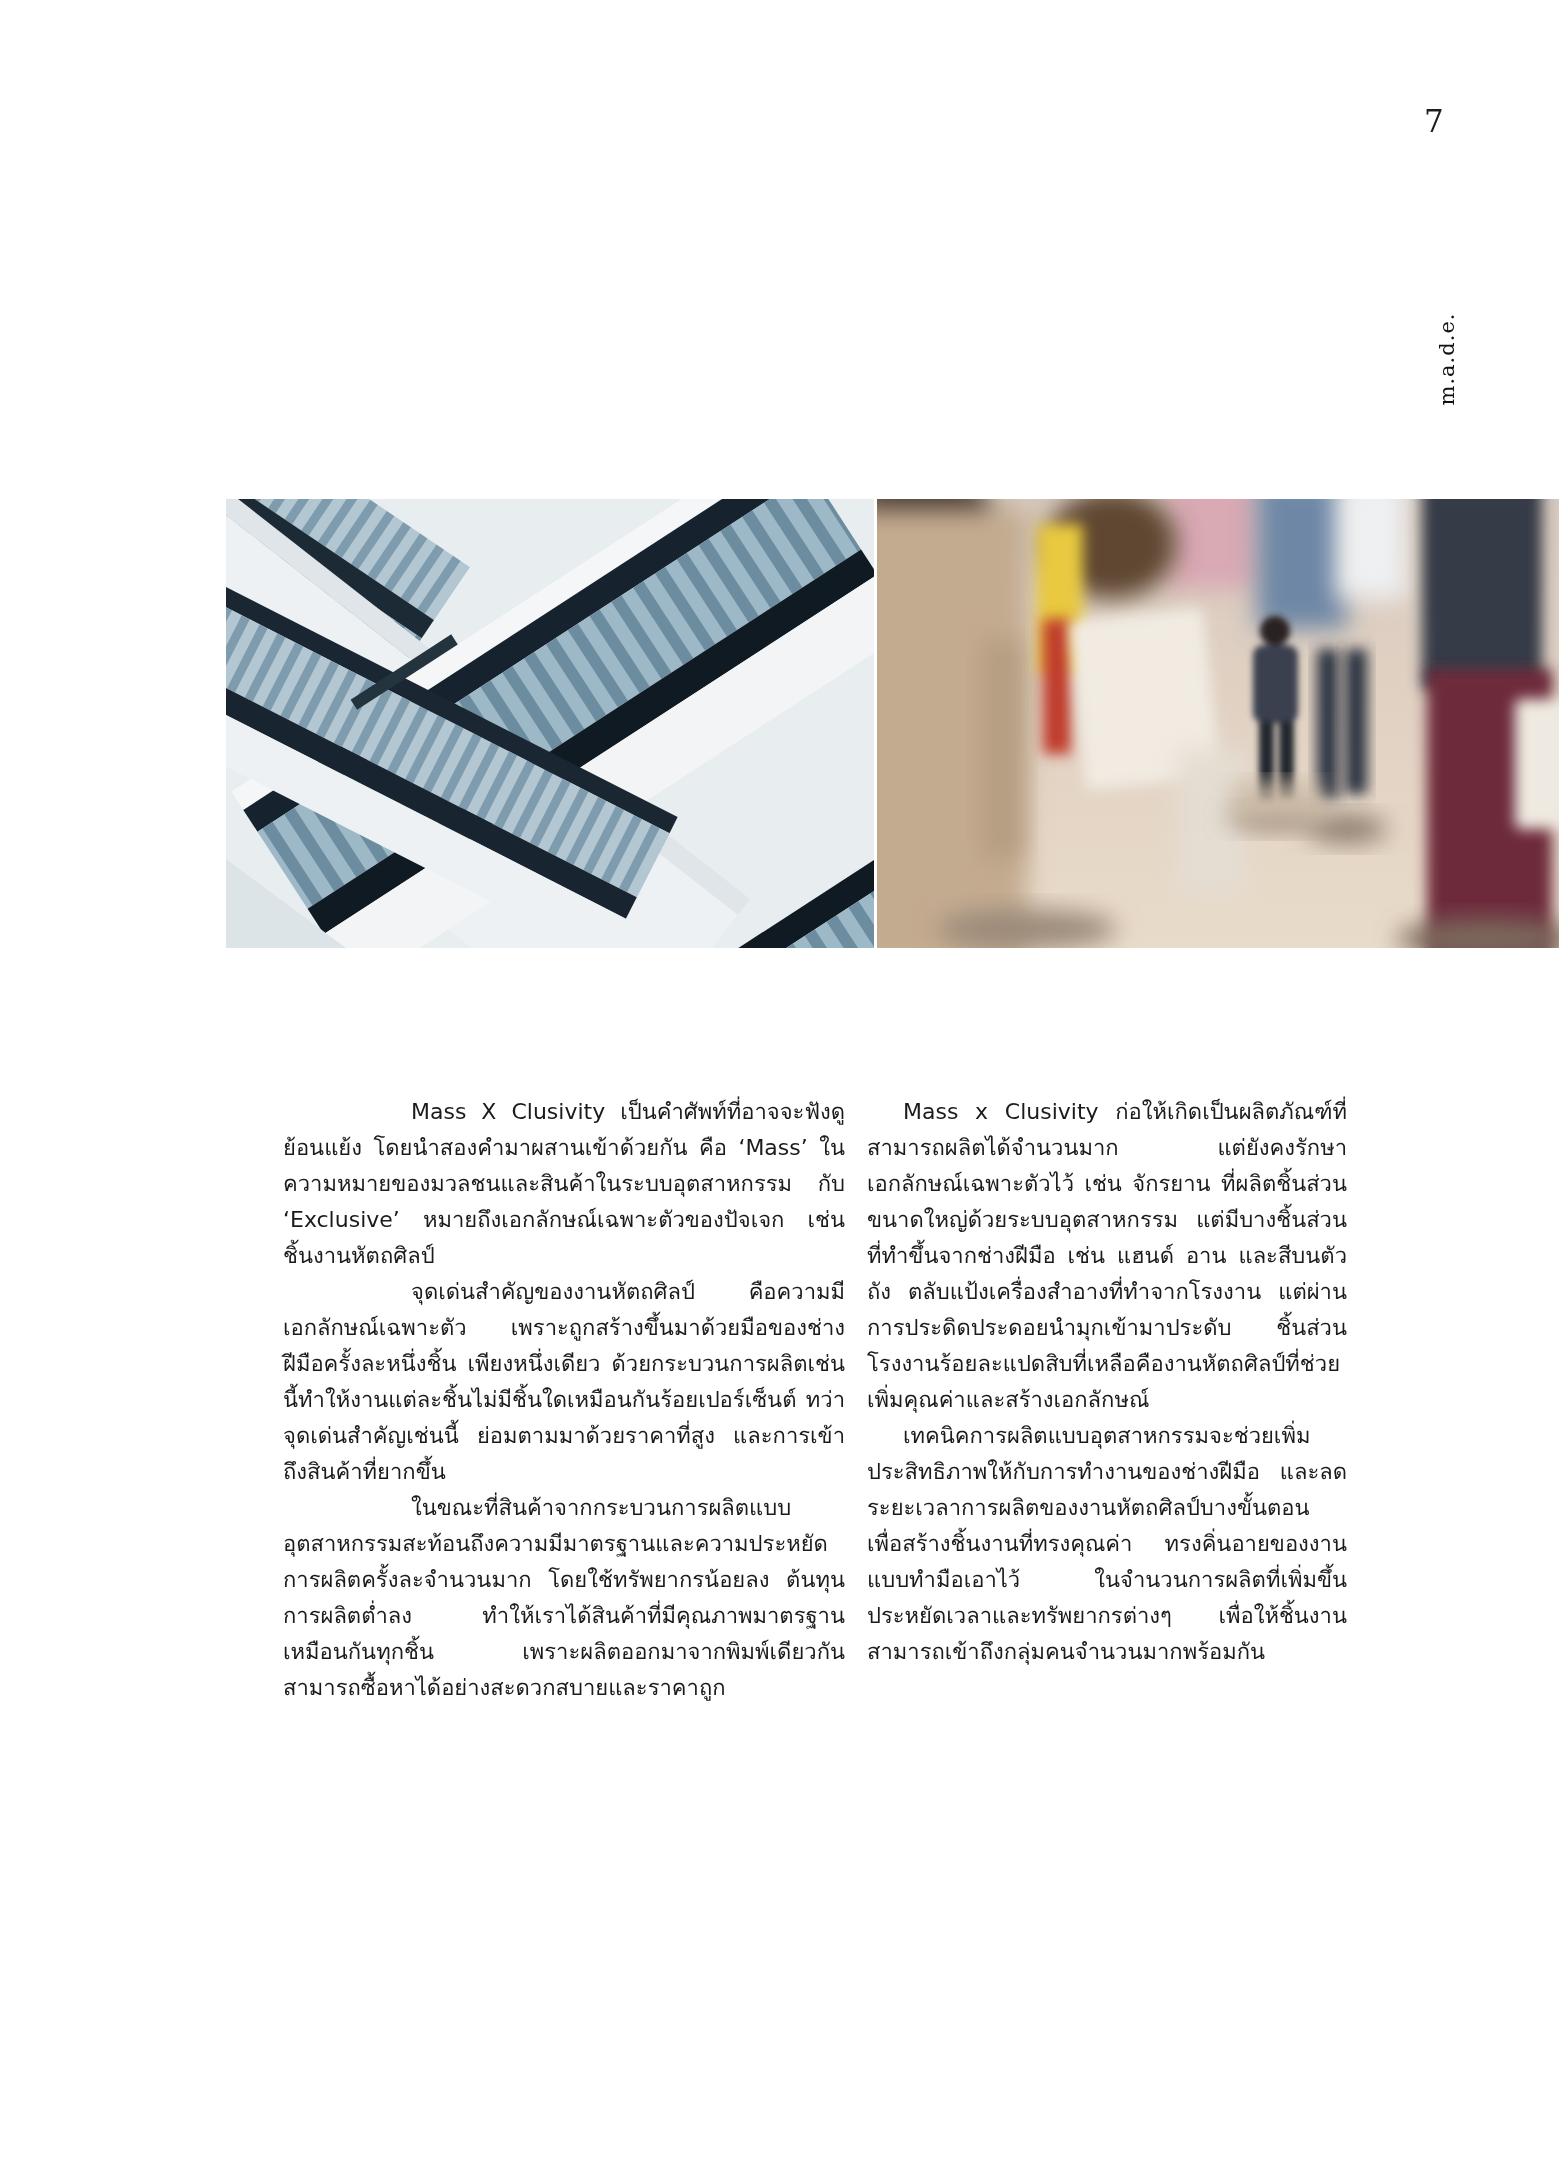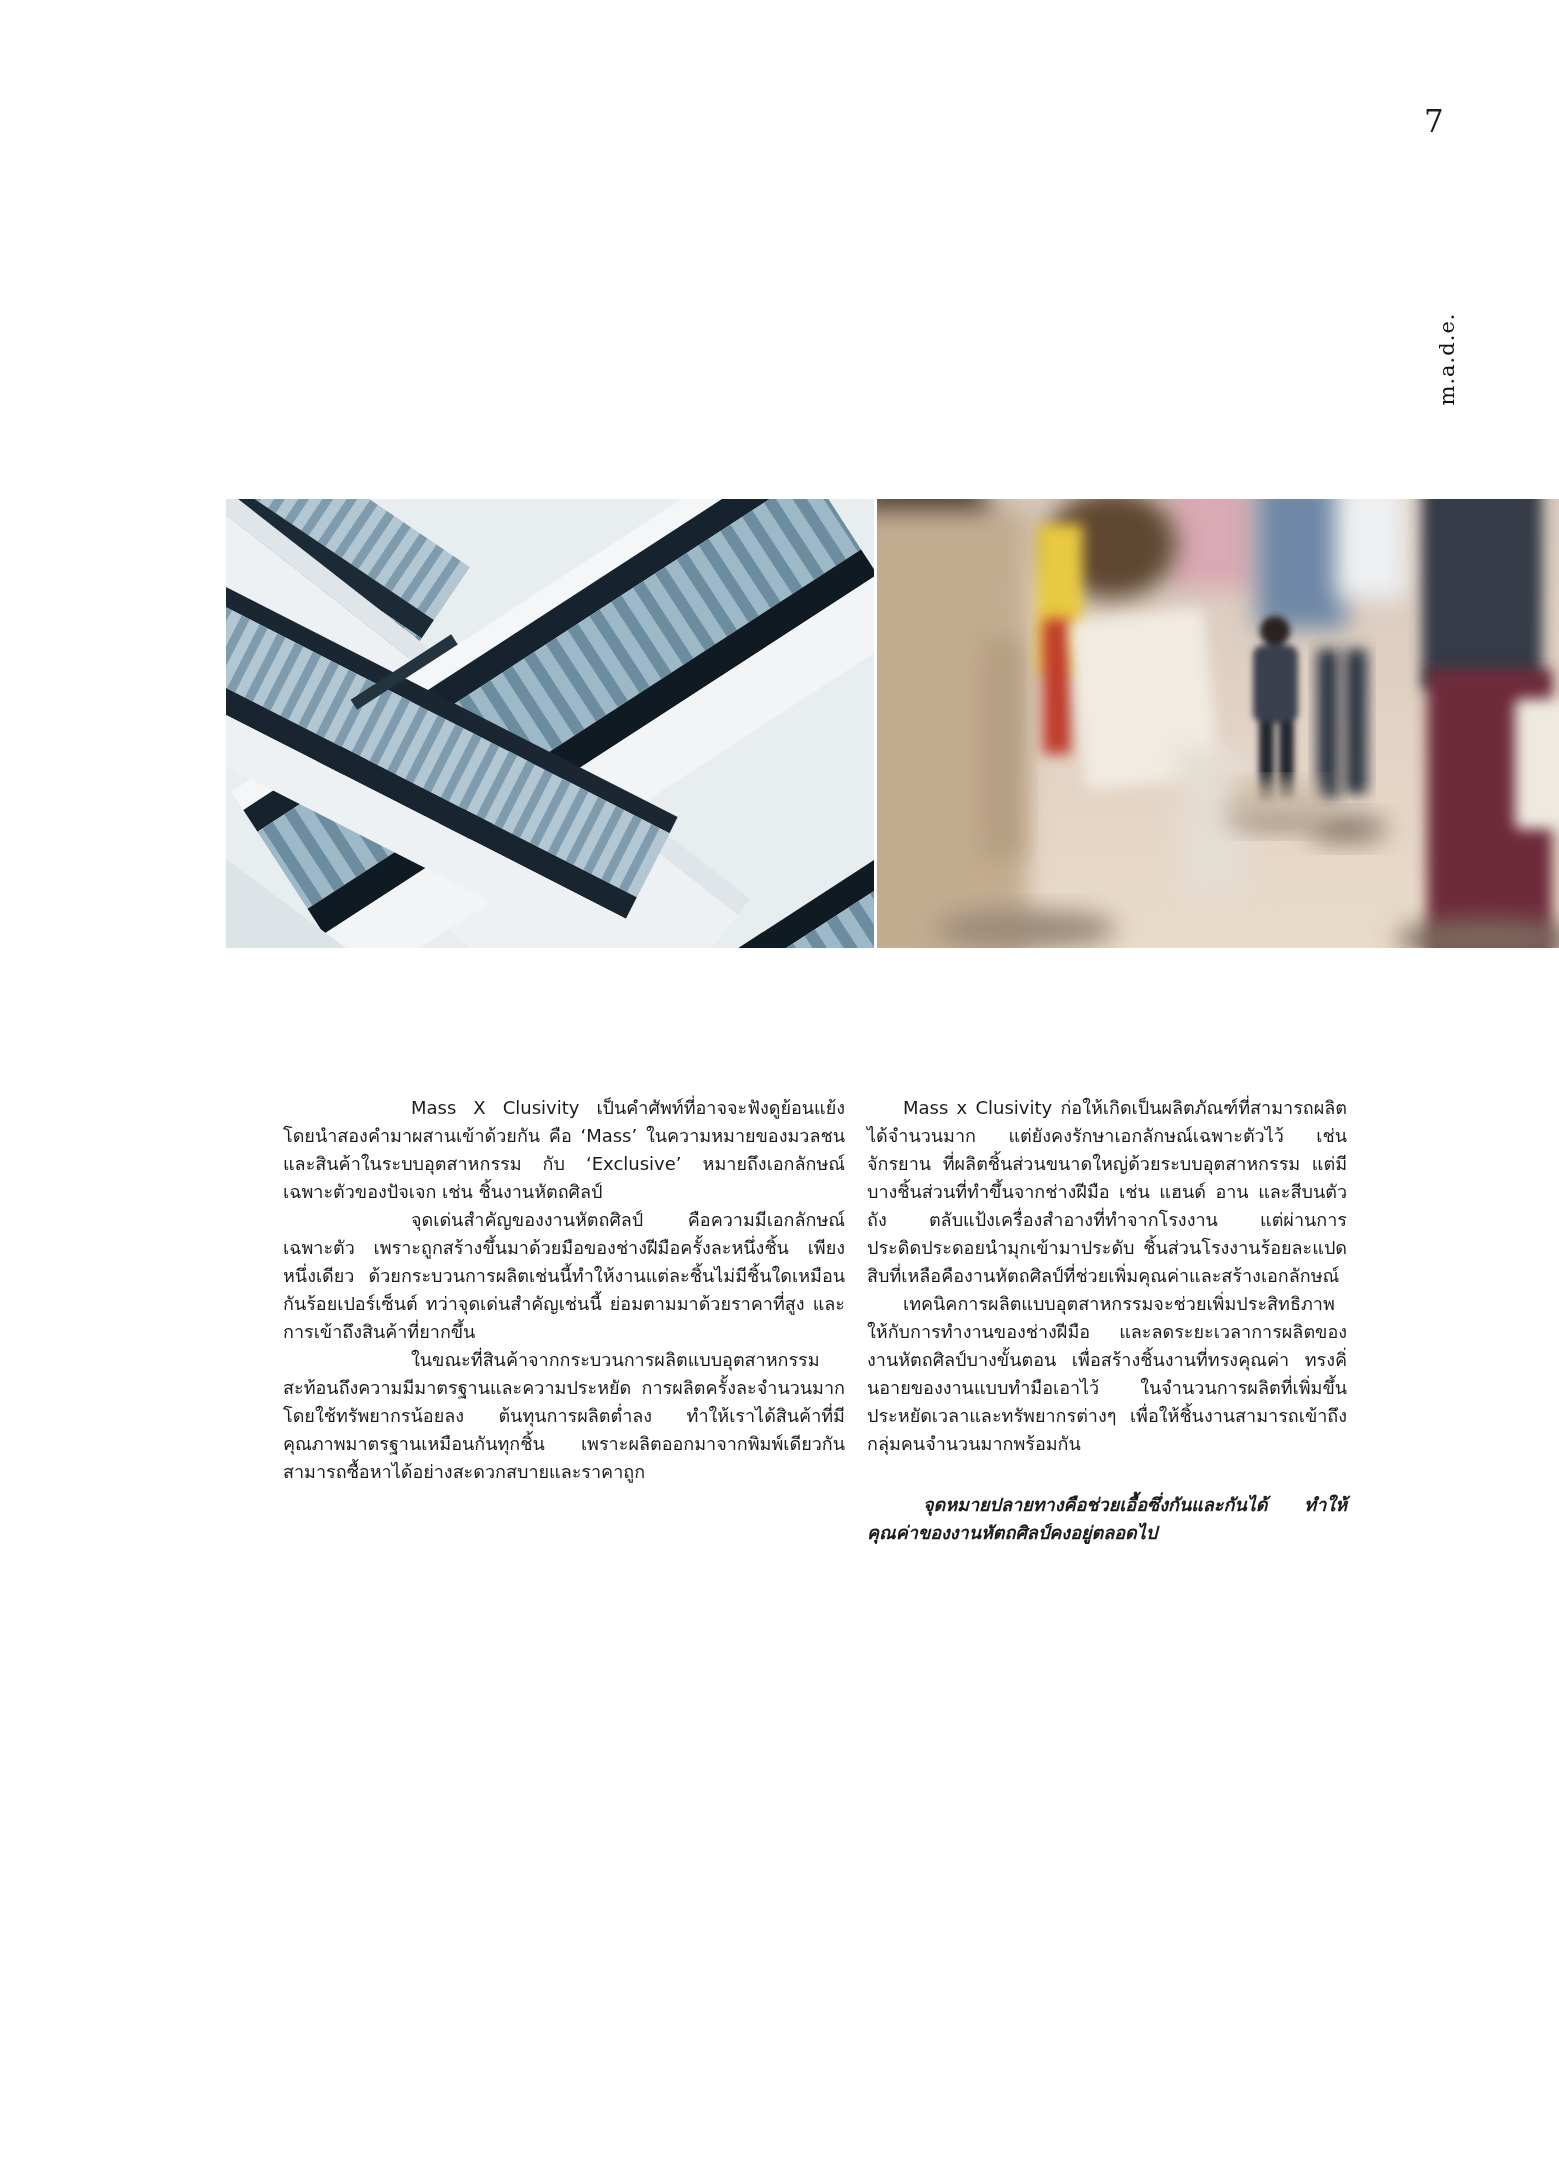--- a/index.html
+++ b/index.html
@@ -26,21 +26,21 @@
     font-family:"DejaVu Serif","Liberation Serif",serif;
     font-size:21px;letter-spacing:1px;
     text-align:center;color:#111111;
   }
   .photo{position:absolute;top:499px;height:449px;overflow:hidden;}
   .photo svg{display:block;width:100%;height:100%;}
   .photo-left{left:226px;width:648px;}
   .photo-right{left:877px;width:682px;}
   .col{
     position:absolute;top:1094px;
-    font-size:18px;line-height:28px;
+    font-size:22px;line-height:36px;
     text-align:justify;
     color:#1b1b1b;
   }
   .col-left{left:283px;width:562px;}
   .col-right{left:867px;width:480px;}
   .col p{margin:0;text-indent:128px;}
   .col-right p{text-indent:36px;}
   .col p.emph{font-weight:bold;font-style:italic;}
   .col-right p.closing{margin-top:33px;text-indent:56px;}
 </style>
@@ -166,16 +166,15 @@
 
   <div class="col col-left">
     <p>Mass X Clusivity เป็นคำศัพท์ที่อาจจะฟังดูย้อนแย้ง โดยนำสองคำมาผสานเข้าด้วยกัน คือ ‘Mass’ ในความหมายของมวลชนและสินค้าในระบบอุตสาหกรรม กับ ‘Exclusive’ หมายถึงเอกลักษณ์เฉพาะตัวของปัจเจก เช่น ชิ้นงานหัตถศิลป์</p>
     <p>จุดเด่นสำคัญของงานหัตถศิลป์ คือความมีเอกลักษณ์เฉพาะตัว เพราะถูกสร้างขึ้นมาด้วยมือของช่างฝีมือครั้งละหนึ่งชิ้น เพียงหนึ่งเดียว ด้วยกระบวนการผลิตเช่นนี้ทำให้งานแต่ละชิ้นไม่มีชิ้นใดเหมือนกันร้อยเปอร์เซ็นต์ ทว่าจุดเด่นสำคัญเช่นนี้ ย่อมตามมาด้วยราคาที่สูง และการเข้าถึงสินค้าที่ยากขึ้น</p>
     <p>ในขณะที่สินค้าจากกระบวนการผลิตแบบอุตสาหกรรมสะท้อนถึงความมีมาตรฐานและความประหยัด การผลิตครั้งละจำนวนมาก โดยใช้ทรัพยากรน้อยลง ต้นทุนการผลิตต่ำลง ทำให้เราได้สินค้าที่มีคุณภาพมาตรฐานเหมือนกันทุกชิ้น เพราะผลิตออกมาจากพิมพ์เดียวกัน สามารถซื้อหาได้อย่างสะดวกสบายและราคาถูก</p>
   </div>
 
   <div class="col col-right">
     <p>Mass x Clusivity ก่อให้เกิดเป็นผลิตภัณฑ์ที่สามารถผลิตได้จำนวนมาก แต่ยังคงรักษาเอกลักษณ์เฉพาะตัวไว้ เช่น จักรยาน ที่ผลิตชิ้นส่วนขนาดใหญ่ด้วยระบบอุตสาหกรรม แต่มีบางชิ้นส่วนที่ทำขึ้นจากช่างฝีมือ เช่น แฮนด์ อาน และสีบนตัวถัง ตลับแป้งเครื่องสำอางที่ทำจากโรงงาน แต่ผ่านการประดิดประดอยนำมุกเข้ามาประดับ ชิ้นส่วนโรงงานร้อยละแปดสิบที่เหลือคืองานหัตถศิลป์ที่ช่วยเพิ่มคุณค่าและสร้างเอกลักษณ์</p>
     <p>เทคนิคการผลิตแบบอุตสาหกรรมจะช่วยเพิ่มประสิทธิภาพให้กับการทำงานของช่างฝีมือ และลดระยะเวลาการผลิตของงานหัตถศิลป์บางขั้นตอน เพื่อสร้างชิ้นงานที่ทรงคุณค่า ทรงคิ่นอายของงานแบบทำมือเอาไว้ ในจำนวนการผลิตที่เพิ่มขึ้น ประหยัดเวลาและทรัพยากรต่างๆ เพื่อให้ชิ้นงานสามารถเข้าถึงกลุ่มคนจำนวนมากพร้อมกัน</p>
-    <p class="emph closing">จุดหมายปลายทางคือช่วยเอื้อซึ่งกันและกันได้ ทำให้คุณค่าของงานหัตถศิลป์คงอยู่ตลอดไป</p>
   </div>
 
 </div>
 
 </body></html>

